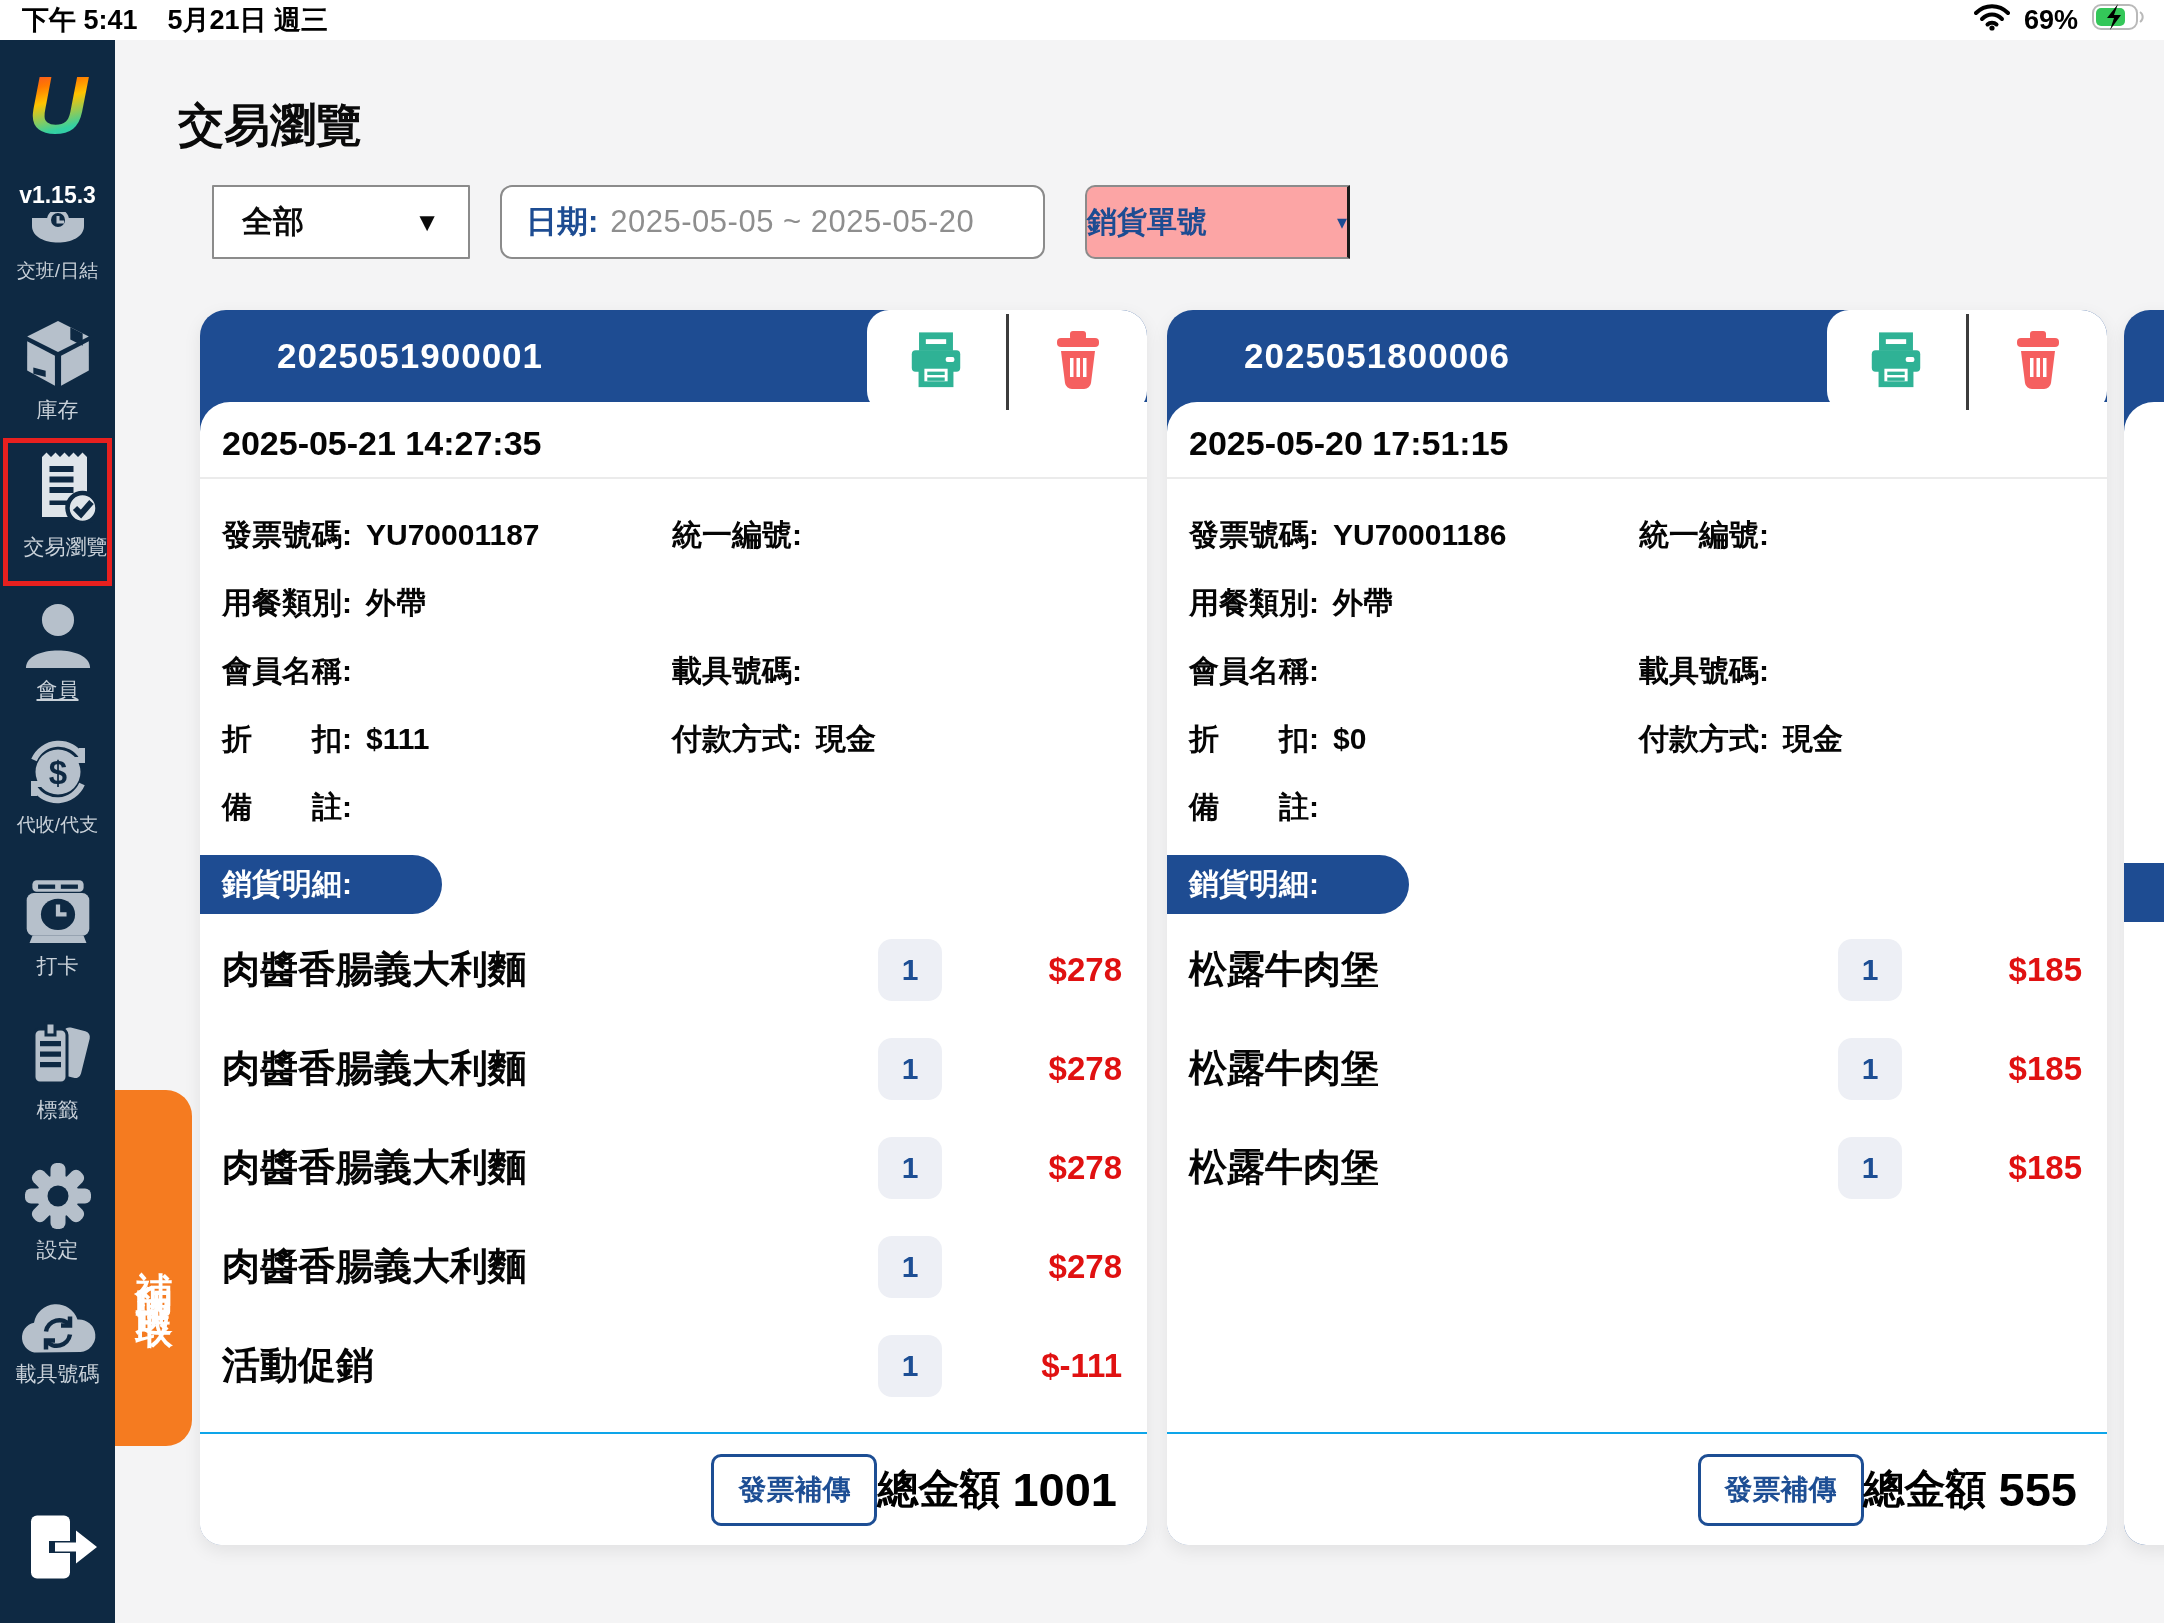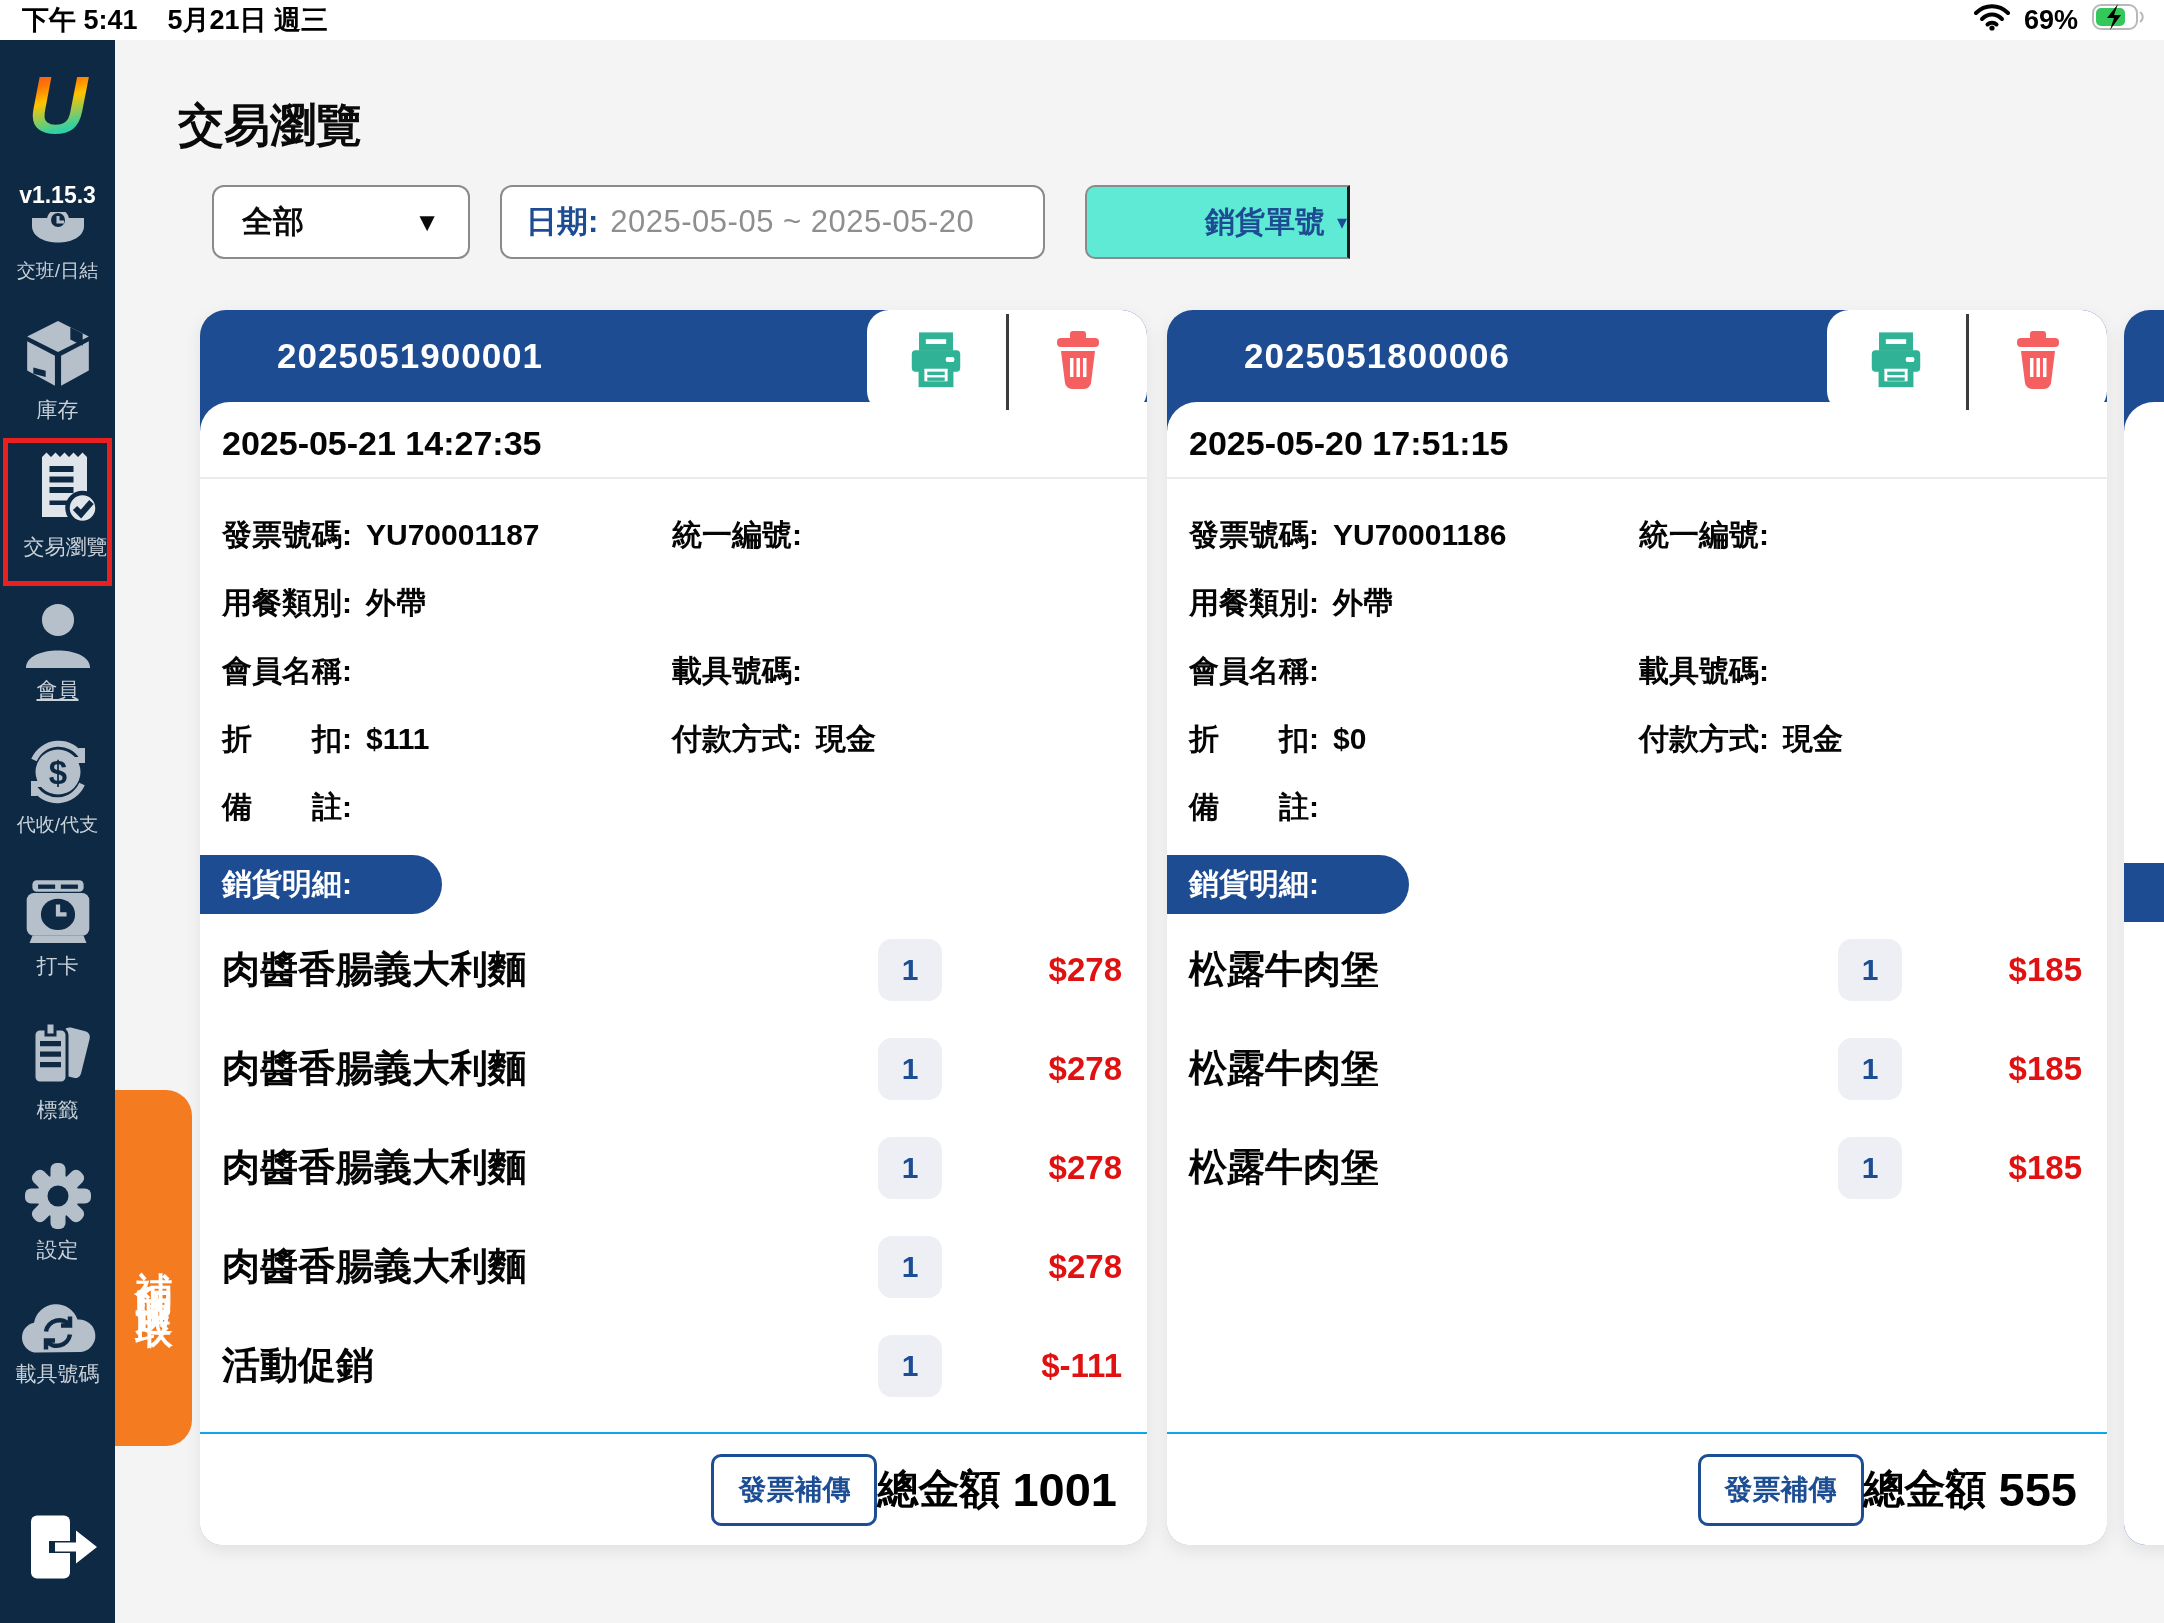--- a/index.html
+++ b/index.html
@@ -27,31 +27,31 @@
   .exit-btn { position:absolute; top:1472px; width:115px; text-align:center; cursor:pointer; }
 
   
   .side-tab { position:absolute; left:115px; top:1090px; width:77px; height:356px; background:#f57b20;
     border-radius:0 26px 26px 0; display:flex; align-items:center; justify-content:center; z-index:30;
     color:#fff; font-size:38px; font-weight:700; writing-mode:vertical-rl; text-orientation:upright; letter-spacing:14px; }
 
   
   .page-title { position:absolute; left:178px; top:95px; font-size:46px; font-weight:800; color:#0a0a0a; }
   .dropdown { position:absolute; left:212px; top:185px; width:258px; height:74px; background:#fff;
-    border:2px solid #8b8b8b; border-radius:12px; display:flex; align-items:center; justify-content:space-between;
+    border:2px solid #8b8b8b; border-radius:1px; display:flex; align-items:center; justify-content:space-between;
     padding:0 28px; font-size:31px; font-weight:700; color:#0a0a0a; cursor:pointer; }
   .dropdown .caret { font-size:26px; }
   .datebox { position:absolute; left:500px; top:185px; width:545px; height:74px; background:#fff;
     border:2px solid #8b8b8b; border-radius:12px; display:flex; align-items:center; padding:0 24px;
     font-size:31px; font-weight:700; cursor:pointer; }
   .datebox .dlabel { color:#1d4c92; margin-right:12px; }
   .datebox .drange { color:#8e8e8e; font-weight:400; letter-spacing:0.5px; }
   .searchcombo { position:absolute; left:1085px; top:185px; width:1048px; height:74px; display:flex; }
-  .field-btn { width:265px; height:74px; background:#5eead4; border:2px solid #8b8b8b; border-right:3px solid #1a1a1a;
-    border-radius:10px 0 0 10px; display:flex; align-items:center; justify-content:flex-end; gap:12px;
+  .field-btn { width:265px; height:74px; background:#fca5a5; border:2px solid #8b8b8b; border-right:3px solid #1a1a1a;
+    border-radius:10px 0 0 10px; display:flex; align-items:center; justify-content:space-between; gap:4px;
     font-size:30px; font-weight:700; color:#1d4c92; cursor:pointer; }
   .field-btn .caret2 { font-size:20px; }
   .searchbox { flex:1; height:74px; background:#fff; border:2px solid #9a9a9a; border-left:none;
     border-radius:0 8px 8px 0; display:flex; align-items:center; padding:0 22px; gap:14px; cursor:text; }
   .searchbox .ph { font-size:31px; color:#9b9b9b; }
 
   
   .card { position:absolute; top:310px; width:947px; height:1235px; background:#1e4c92;
     border-radius:26px 26px 22px 22px; overflow:hidden; box-shadow:0 6px 18px rgba(0,0,0,.08); }
   .card-head { position:relative; height:92px; }

